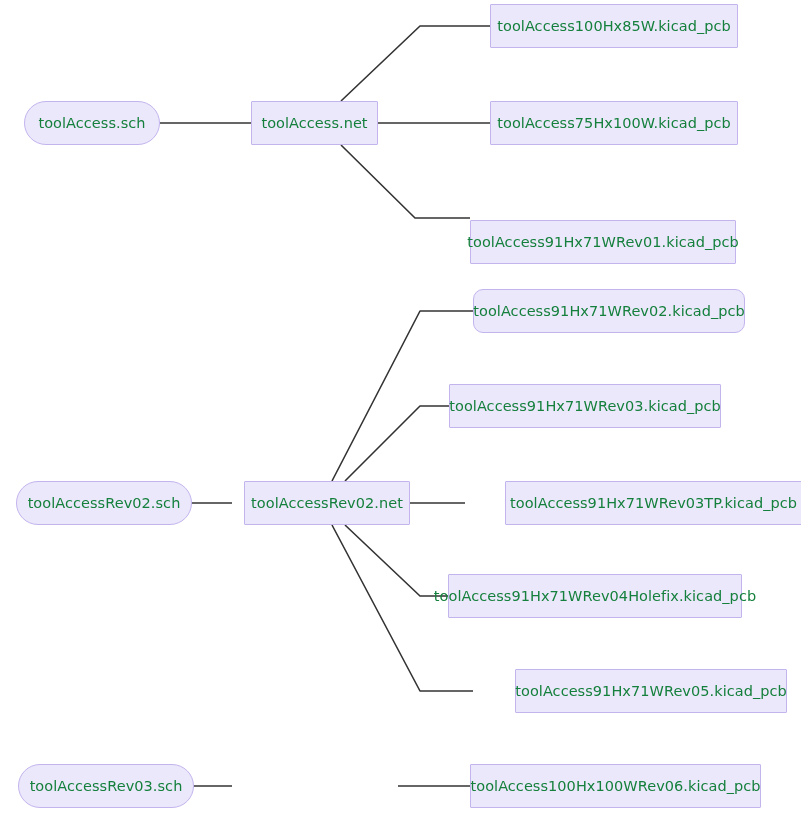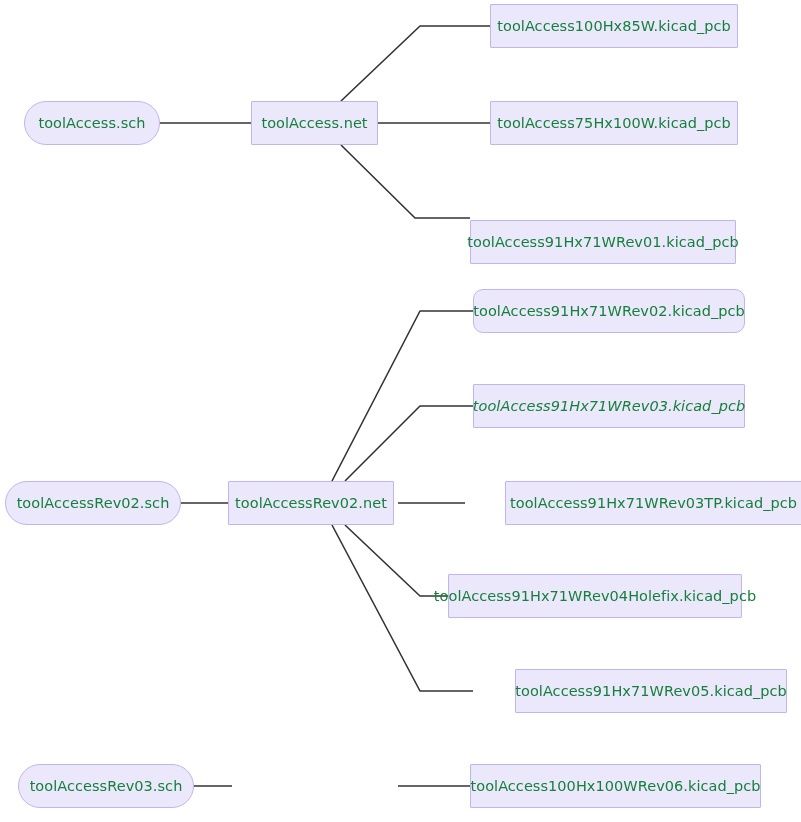--- a/index.html
+++ b/index.html
@@ -94,33 +94,33 @@
   </div>
 
   <div class="node pcb" style="left:490px; top:101px; width:248px; height:44px;">
     <span class="node-label">toolAccess75Hx100W.kicad_pcb</span>
   </div>
 
   <div class="node pcb" style="left:470px; top:212px; width:266px; height:44px;margin-top:8px;">
     <span class="node-label">toolAccess91Hx71WRev01.kicad_pcb</span>
   </div>
 
-  <div class="node sch" style="left:5px; top:481px; width:176px; height:44px;">
+  <div class="node sch" style="left:16px; top:481px; width:176px; height:44px;">
     <span class="node-label">toolAccessRev02.sch</span>
   </div>
 
-  <div class="node net" style="left:228px; top:481px; width:166px; height:44px;">
+  <div class="node net" style="left:244px; top:481px; width:166px; height:44px;">
     <span class="node-label">toolAccessRev02.net</span>
   </div>
 
   <div class="node pcb" style="left:473px; top:289px; width:272px; height:44px;border-radius:10px;">
     <span class="node-label">toolAccess91Hx71WRev02.kicad_pcb</span>
   </div>
 
-  <div class="node pcb" style="left:473px; top:384px; width:272px; height:44px;font-style:italic;">
+  <div class="node pcb" style="left:449px; top:384px; width:272px; height:44px;">
     <span class="node-label">toolAccess91Hx71WRev03.kicad_pcb</span>
   </div>
 
   <div class="node pcb" style="left:465px; top:481px; width:297px; height:44px;margin-left:40px;">
     <span class="node-label">toolAccess91Hx71WRev03TP.kicad_pcb</span>
   </div>
 
   <div class="node pcb" style="left:448px; top:574px; width:294px; height:44px;">
     <span class="node-label">toolAccess91Hx71WRev04Holefix.kicad_pcb</span>
   </div>

